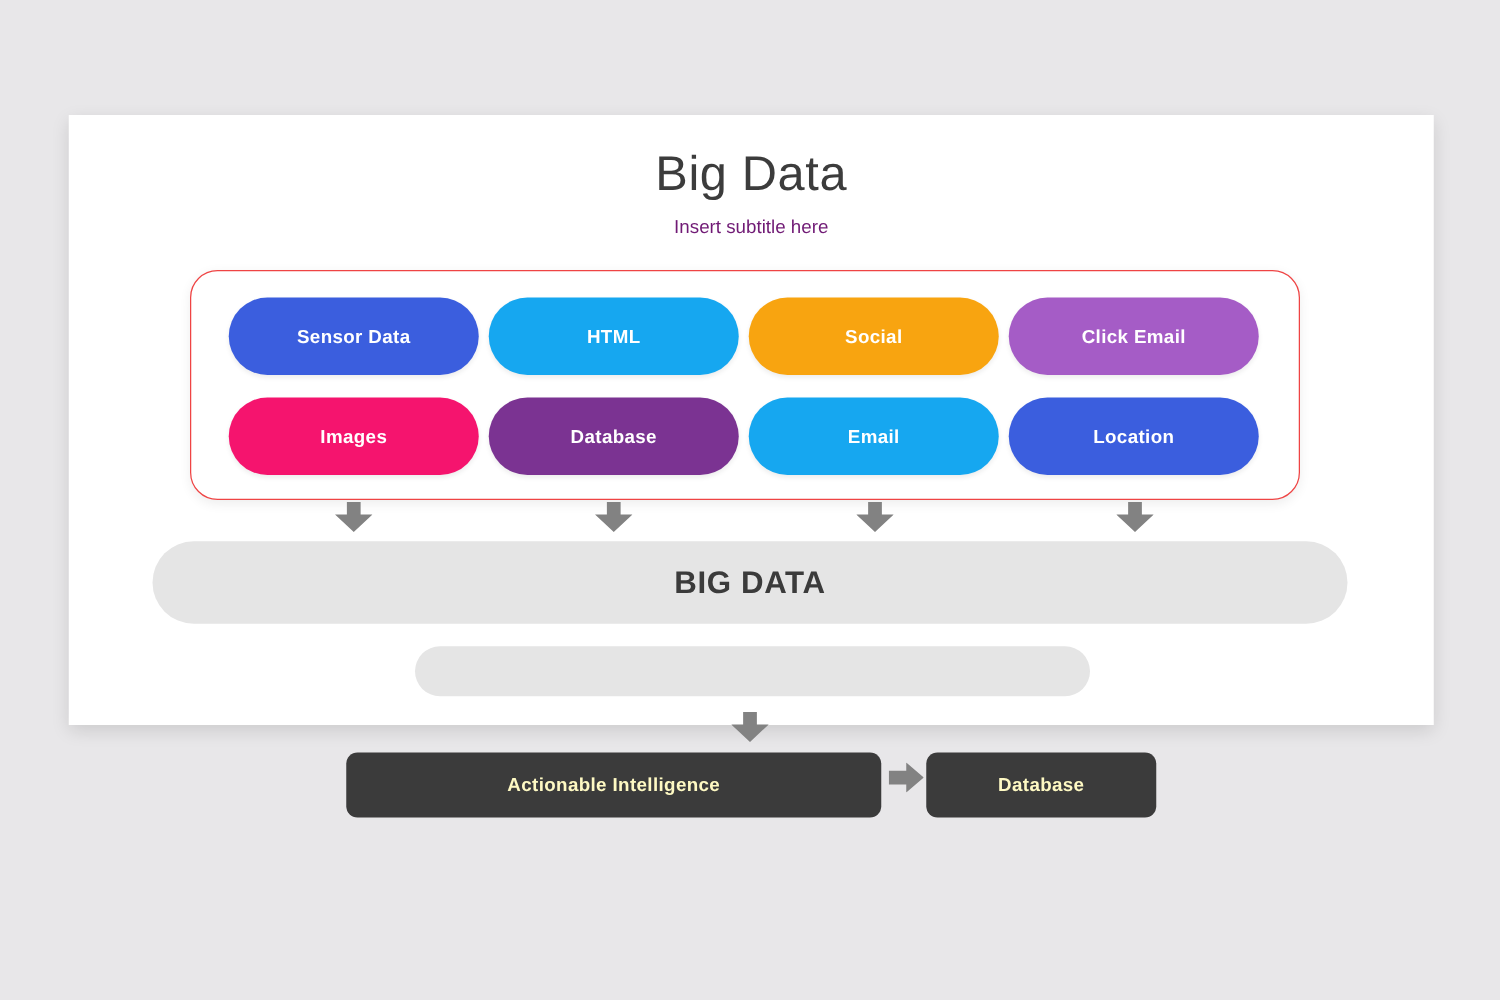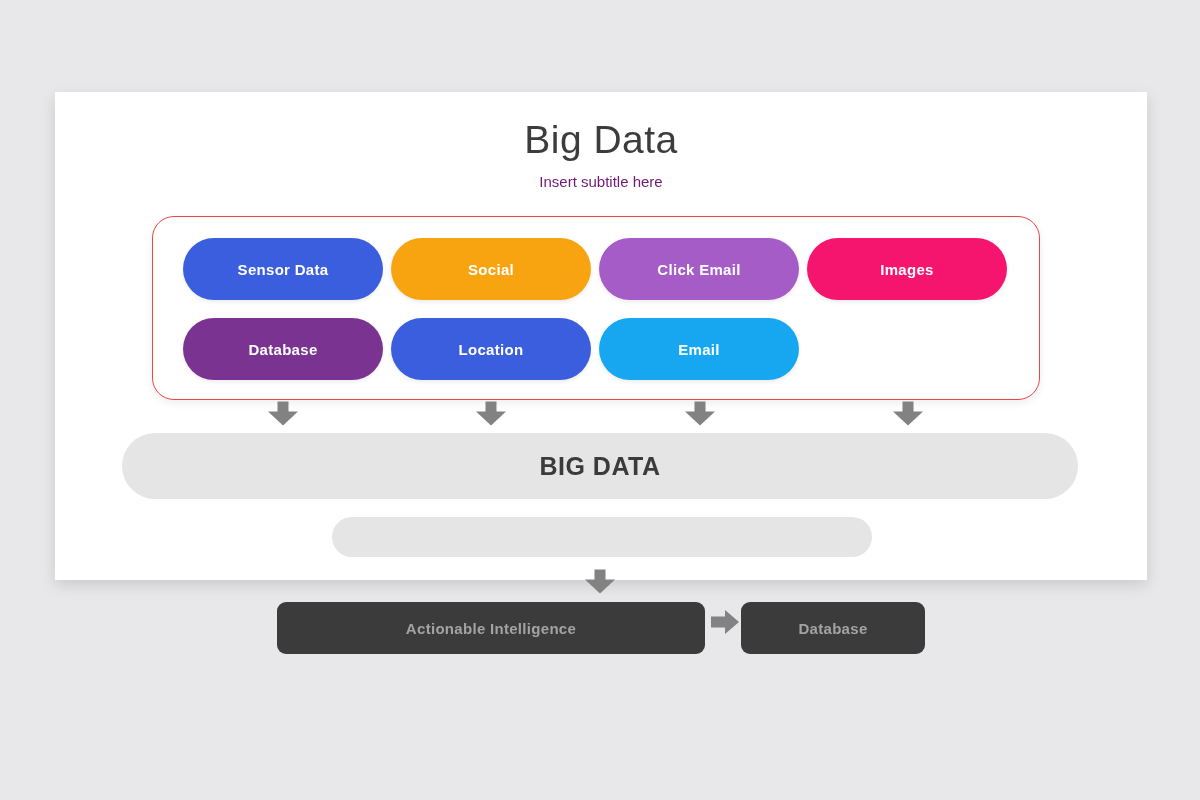--- a/index.html
+++ b/index.html
@@ -91,44 +91,45 @@
   }
   .dark-box {
     position: absolute;
     top: 510px;
     height: 52px;
     background: #3b3b3b;
     border-radius: 9px;
     display: flex;
     align-items: center;
     justify-content: center;
-    color: #a3a3a3;
+    color: #fef9c3;
     font-size: 15px;
     font-weight: bold;
     letter-spacing: 0.3px;
   }
   .box-actionable { left: 222px; width: 428px; }
   .box-database  { left: 686px; width: 184px; }
 </style>
 </head>
 <body>
 
 <div class="slide">
 
   <div class="title">Big Data</div>
   <div class="subtitle">Insert subtitle here</div>
 
   <div class="sources-panel">
     <div class="pill" style="background-color: rgb(59, 94, 222);">Sensor Data</div>
+    <div class="pill" style="background-color: rgb(22, 167, 240);">HTML</div>
     <div class="pill" style="background-color: rgb(248, 164, 16);">Social</div>
     <div class="pill" style="background-color: rgb(165, 92, 198);">Click Email</div>
     <div class="pill" style="background-color: rgb(245, 20, 110);">Images</div>
     <div class="pill" style="background-color: rgb(123, 51, 146);">Database</div>
+    <div class="pill" style="background-color: rgb(22, 167, 240);">Email</div>
     <div class="pill" style="background-color: rgb(59, 94, 222);">Location</div>
-    <div class="pill" style="background-color: rgb(22, 167, 240);">Email</div>
   </div>
 
   <svg class="arrow-down" style="left:213px; top:309px;" viewBox="0 0 30 24">
     <path d="M9.5 0 h11 v10 h9.5 L15 24 L0 10 h9.5 Z" fill="#828282"></path>
   </svg>
   <svg class="arrow-down" style="left:421px; top:309px;" viewBox="0 0 30 24">
     <path d="M9.5 0 h11 v10 h9.5 L15 24 L0 10 h9.5 Z" fill="#828282"></path>
   </svg>
   <svg class="arrow-down" style="left:630px; top:309px;" viewBox="0 0 30 24">
     <path d="M9.5 0 h11 v10 h9.5 L15 24 L0 10 h9.5 Z" fill="#828282"></path>

